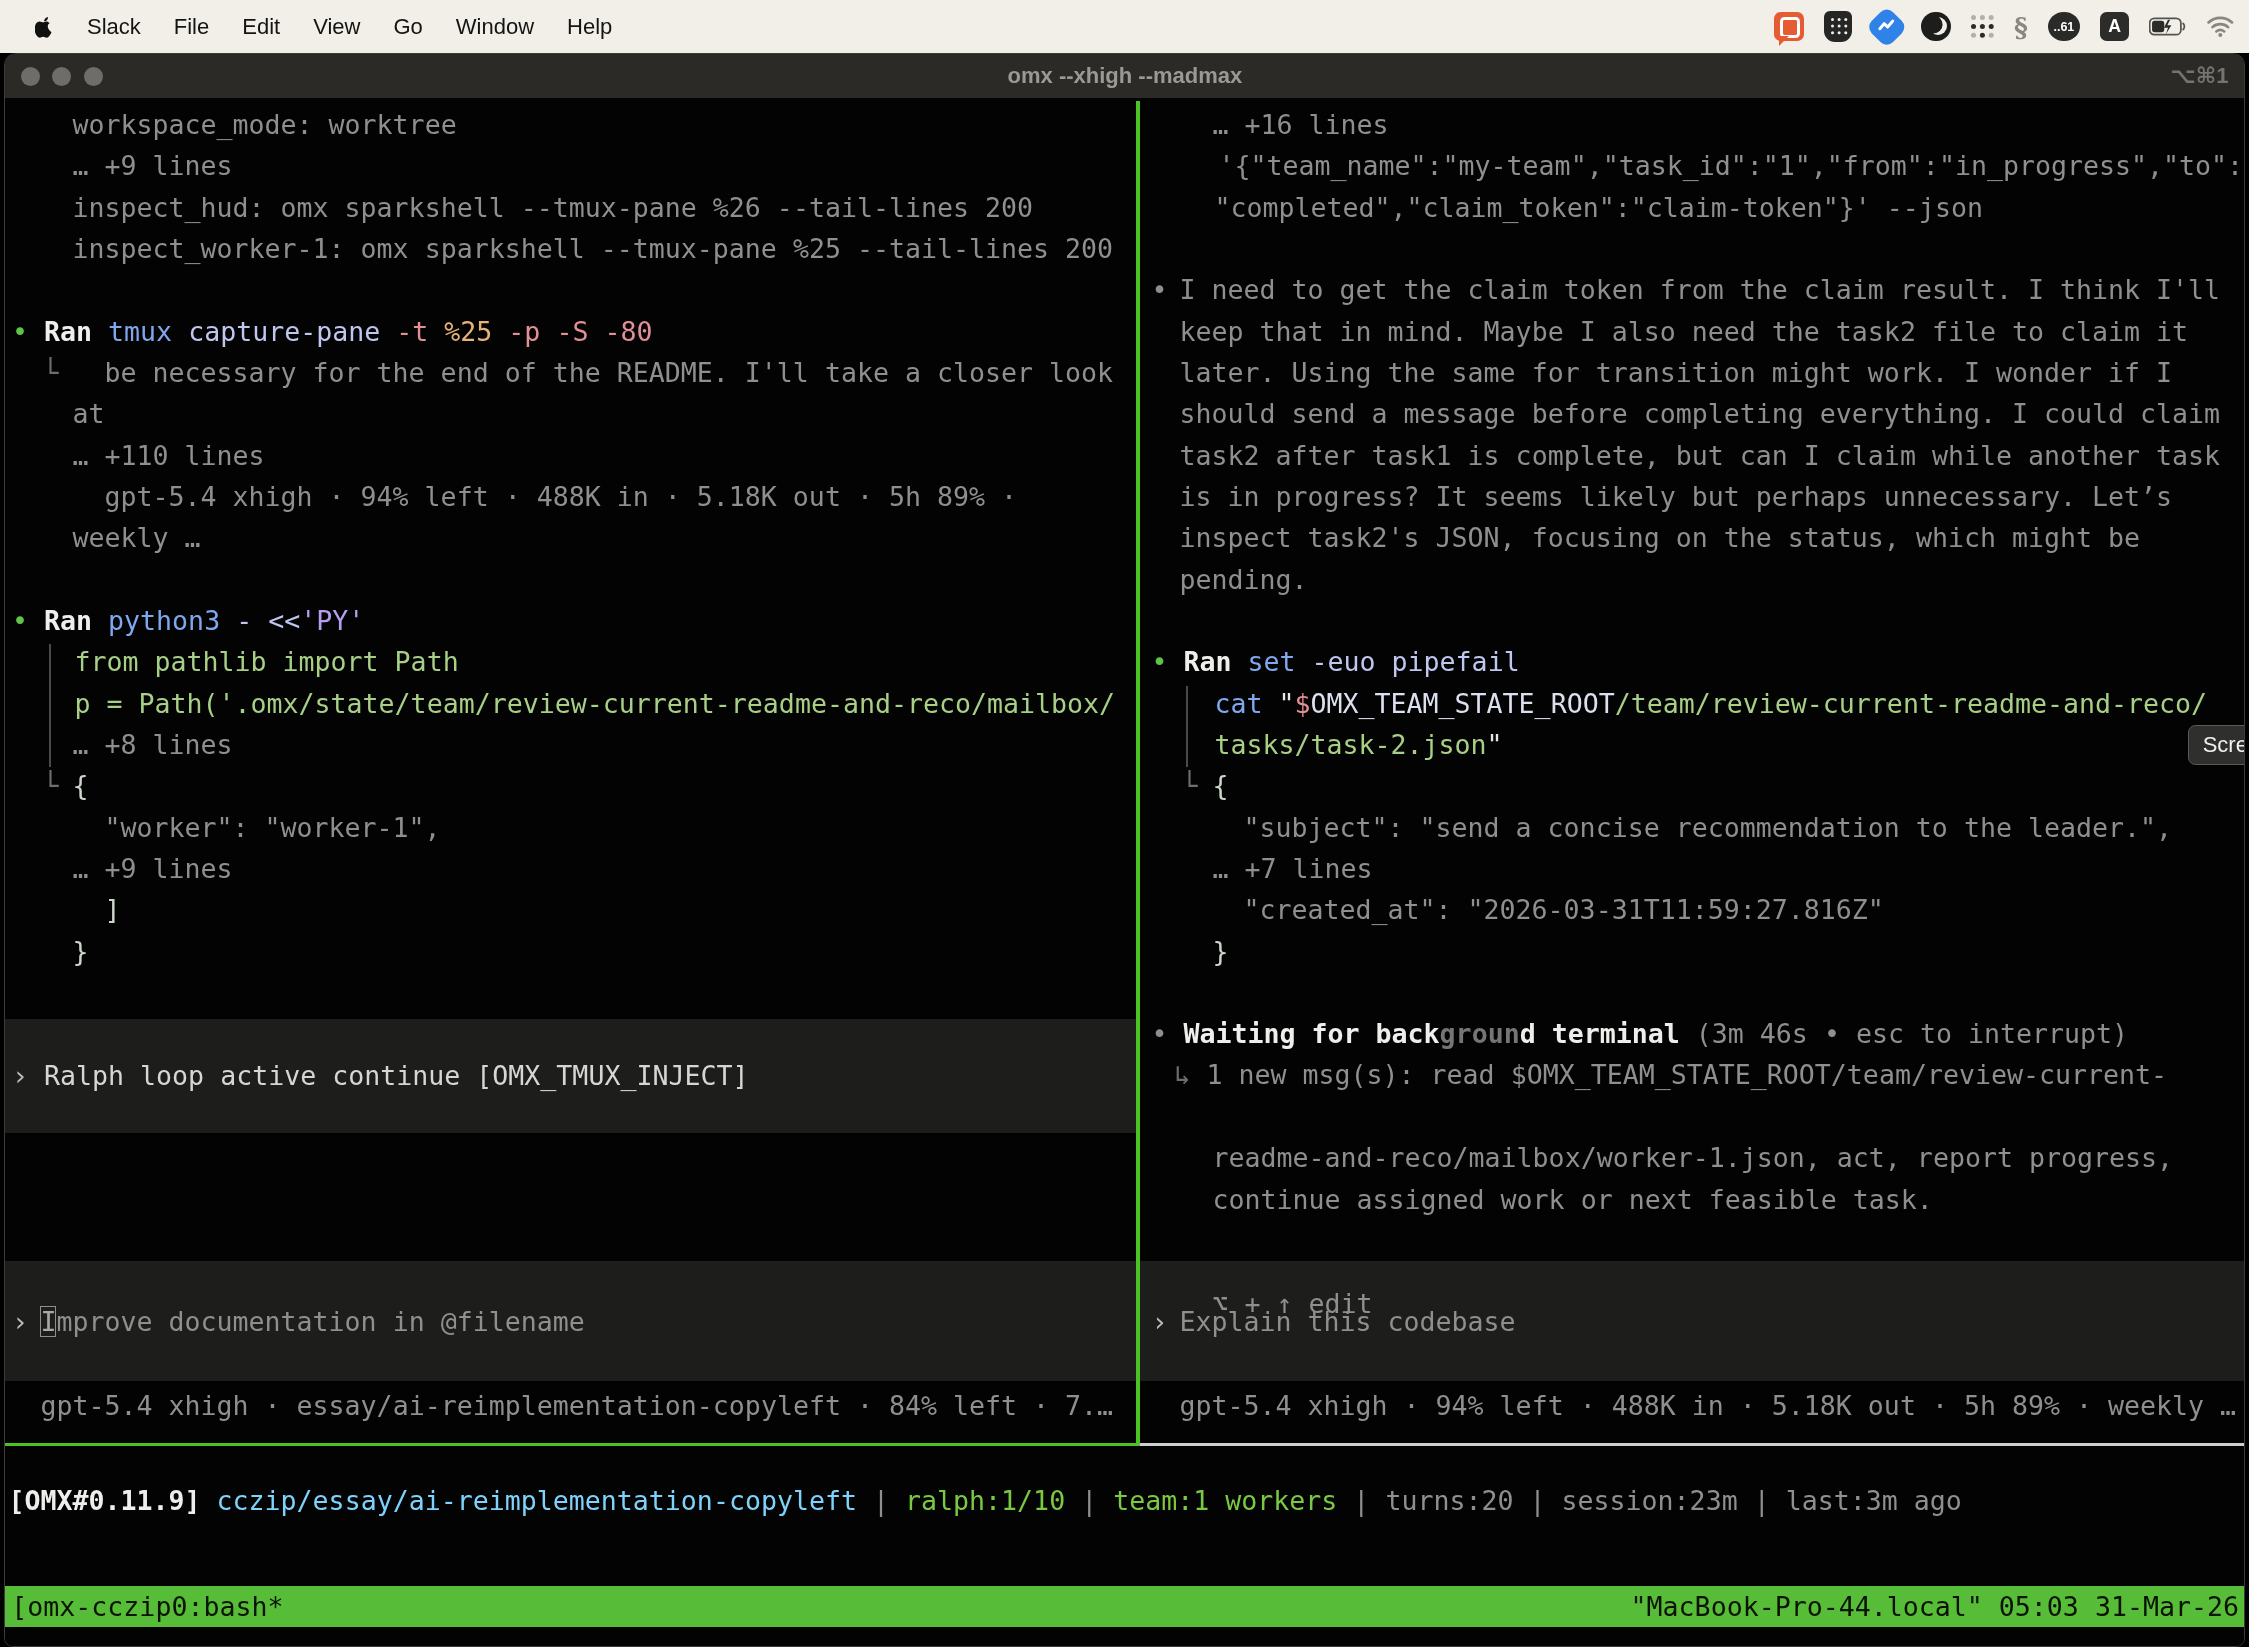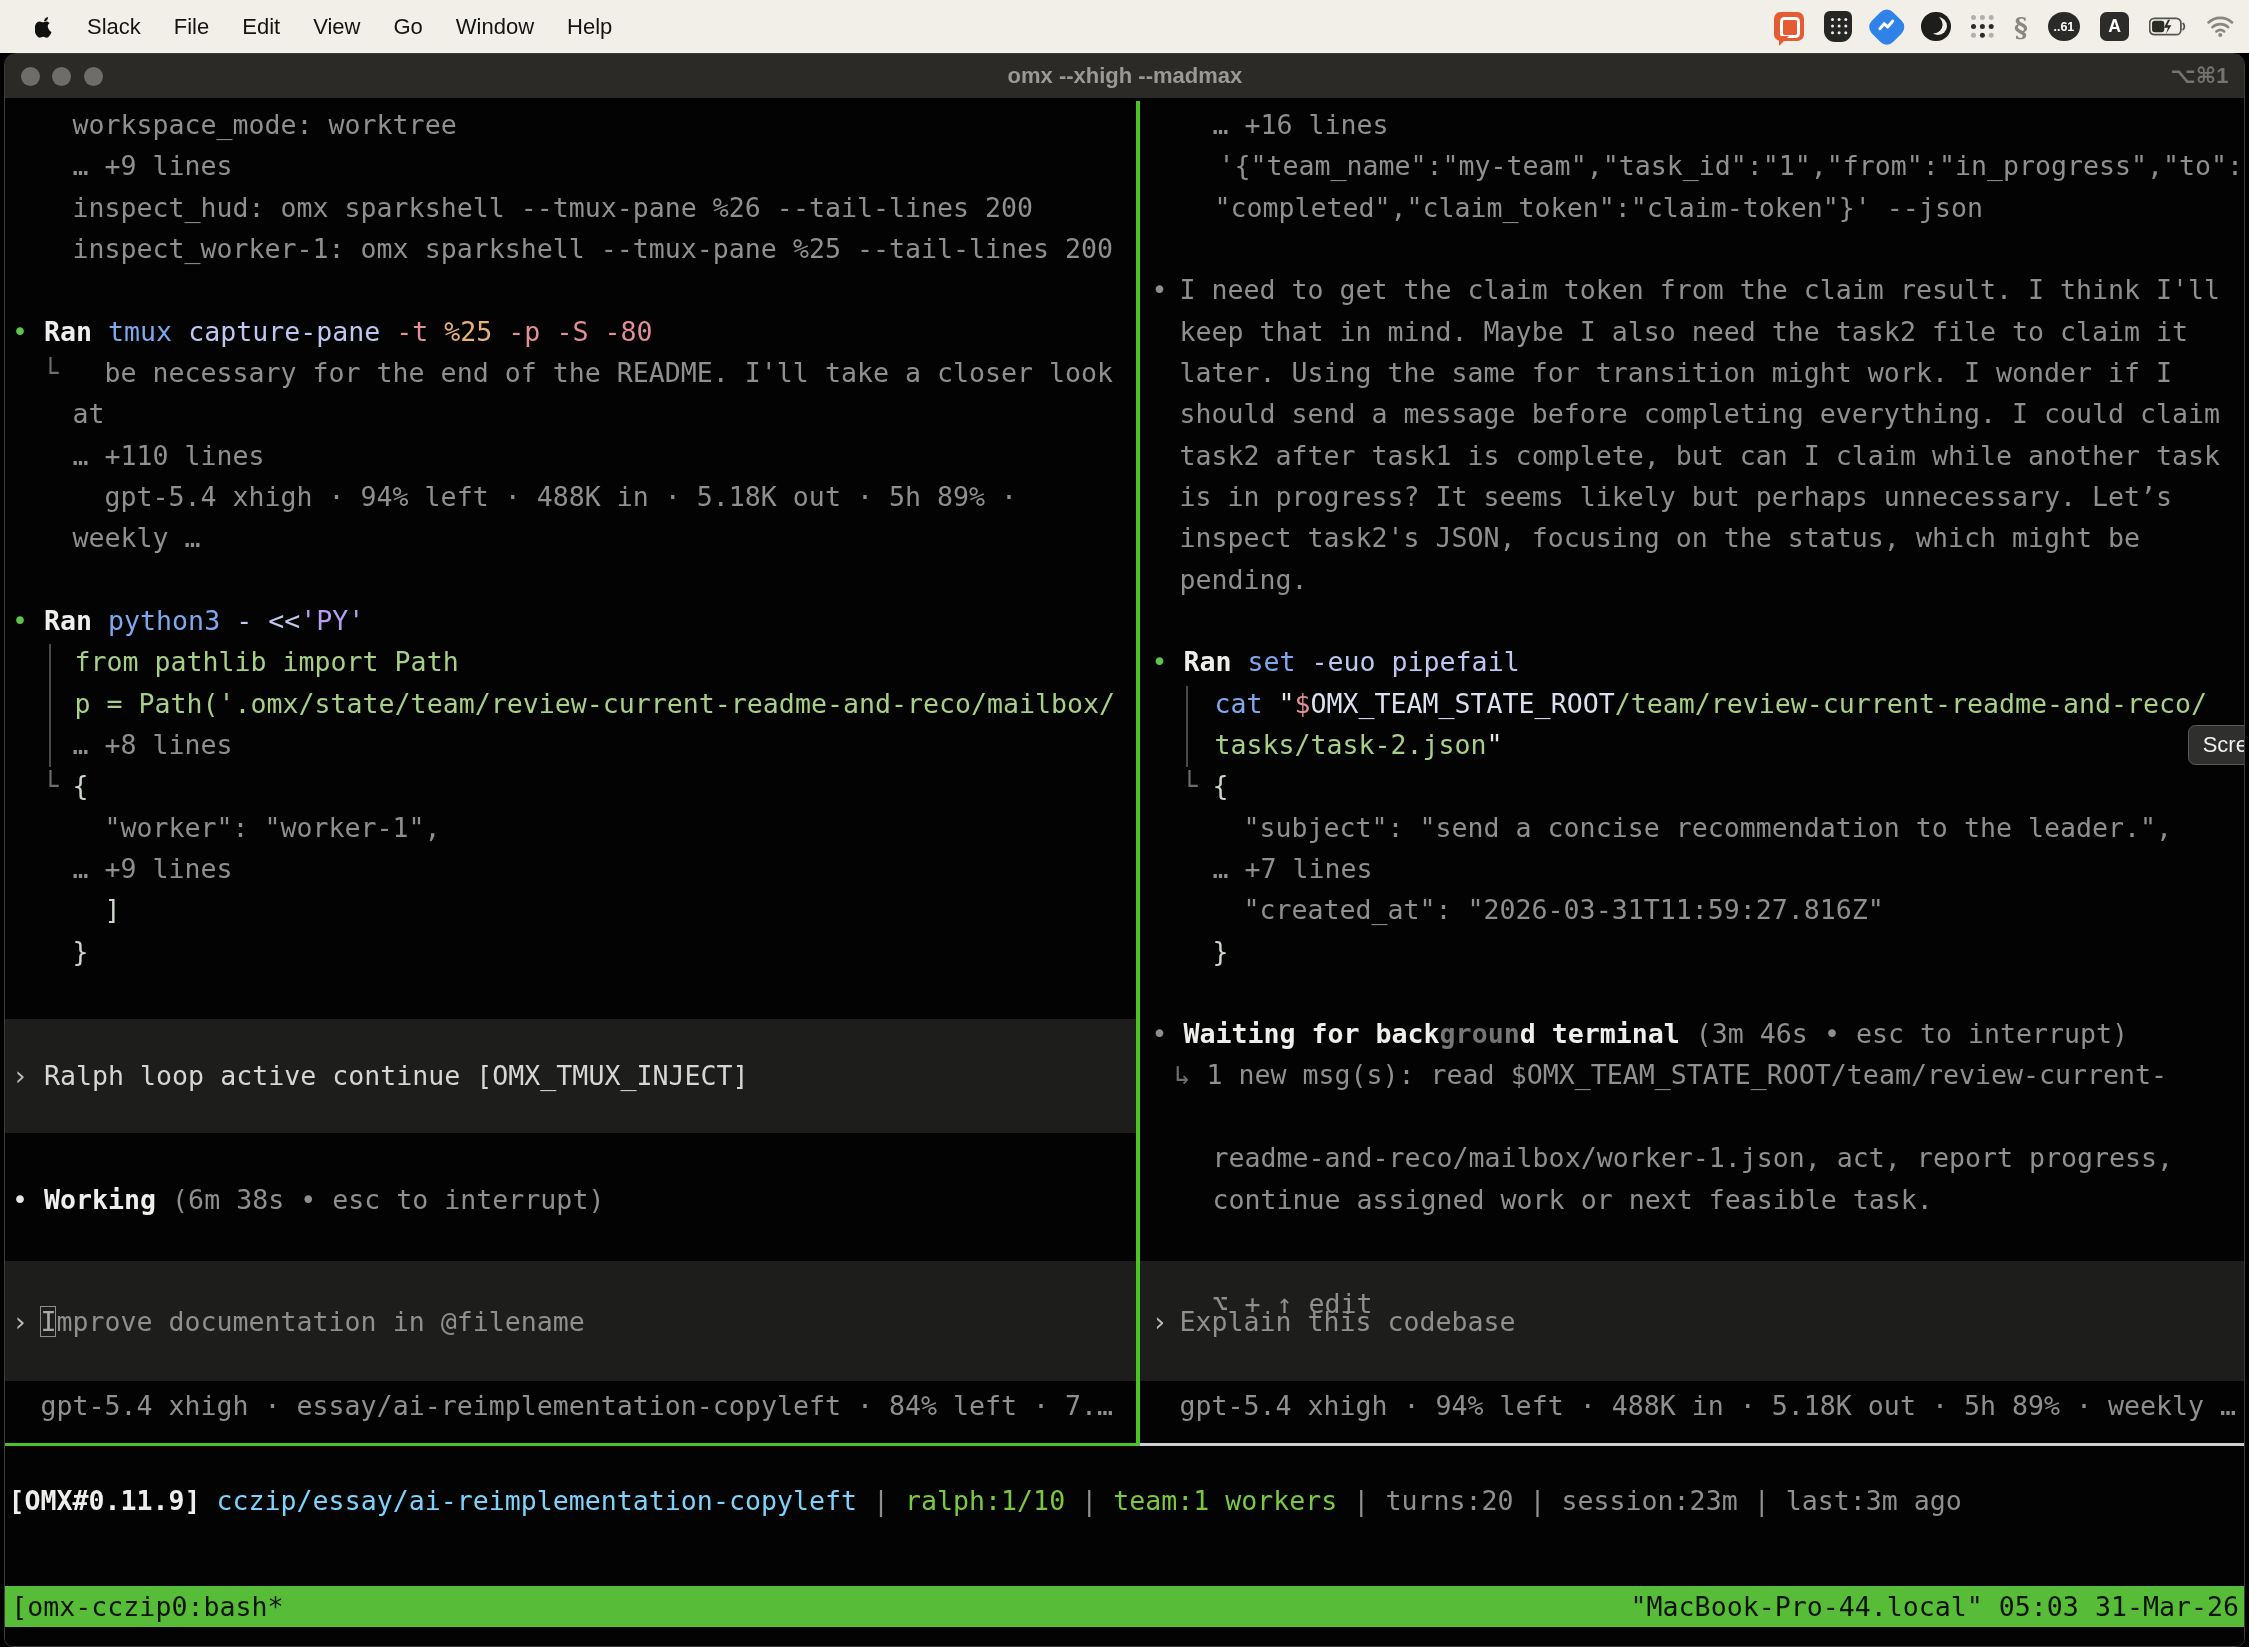--- a/index.html
+++ b/index.html
@@ -167,21 +167,20 @@
           <div class="trow" style="top: 502px;"><span class="cell" style="left: 6.6px;"><span class="s-bullet">• </span><span class="s-bold">Ran </span><span class="s-bblue">python3 </span><span class="s-lav">- </span><span class="s-lav">&lt;&lt;</span><span class="s-purple">'PY'</span></span></div>
           <div class="trow" style="top: 543px;"><span class="cell" style="left: 69px;"><span class="s-green">from pathlib import Path</span></span></div>
           <div class="trow" style="top: 585px;"><span class="cell" style="left: 69px;"><span class="s-green">p = Path('.omx/state/team/review-current-readme-and-reco/mailbox/</span></span></div>
           <div class="trow" style="top: 626px;"><span class="cell" style="left: 67px;"><span class="s-dim">… +8 lines</span></span></div>
           <div class="trow" style="top: 667px;"><span class="cell" style="left: 37px;"><span class="s-dark">└</span></span><span class="cell" style="left: 67px;"><span class="s-paleg">{</span></span></div>
           <div class="trow" style="top: 709px;"><span class="cell" style="left: 99px;"><span class="s-dim">"worker": "worker-1",</span></span></div>
           <div class="trow" style="top: 750px;"><span class="cell" style="left: 67px;"><span class="s-dim">… +9 lines</span></span></div>
           <div class="trow" style="top: 791px;"><span class="cell" style="left: 99px;"><span class="s-paleg">]</span></span></div>
           <div class="trow" style="top: 833px;"><span class="cell" style="left: 67px;"><span class="s-paleg">}</span></span></div>
           <div class="trow" style="top: 957px;"><span class="cell" style="left: 6.6px;"><span class="s-prompt">› </span><span class="s-lgray">Ralph loop active continue [OMX_TMUX_INJECT]</span></span></div>
-          <div class="trow" style="top: 1081px;"><span class="cell" style="left: 6.6px;"><span class="s-white">• </span><span class="s-bold">Working </span><span class="s-dim">(6m 38s • esc to interrupt)</span></span></div>
           <div class="trow" style="top: 1203px;"><span class="cell" style="left: 6.6px;"><span class="s-prompt">› </span></span><span class="cell" style="left: 35px;"><span class="s-cursor">I</span><span class="s-dim">mprove documentation in @filename</span></span></div>
           <div class="trow" style="top: 1287px;"><span class="cell" style="left: 35px;"><span class="s-dim">gpt-5.4 xhigh · essay/ai-reimplementation-copyleft · 84% left · 7.…</span></span></div>
         </div>
       <div class="divider-v"></div>
       <div class="pane right">
           <div class="band" style="top: 1163px; height: 120px;"></div>
           <div class="gline" style="left: 46px; top: 588px; height: 81px;"></div>
           <div class="trow" style="top: 5.9px;"><span class="cell" style="left: 72px;"><span class="s-dim">… +16 lines</span></span></div>
           <div class="trow" style="top: 47px;"><span class="cell" style="left: 78px;"><span class="s-dim">'{"team_name":"my-team","task_id":"1","from":"in_progress","to":</span></span></div>
           <div class="trow" style="top: 89px;"><span class="cell" style="left: 74px;"><span class="s-dim">"completed","claim_token":"claim-token"}' --json</span></span></div>

